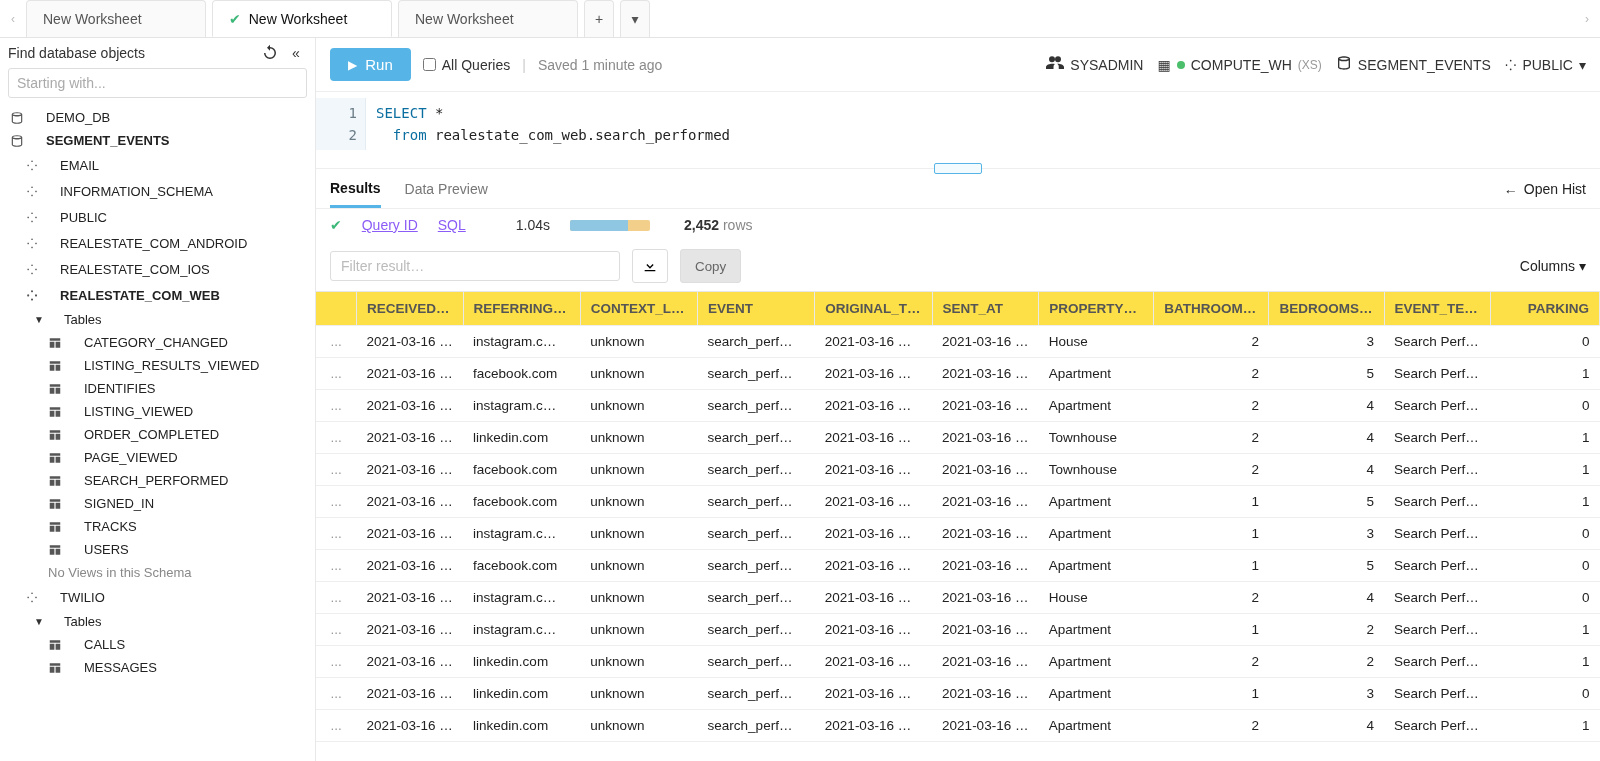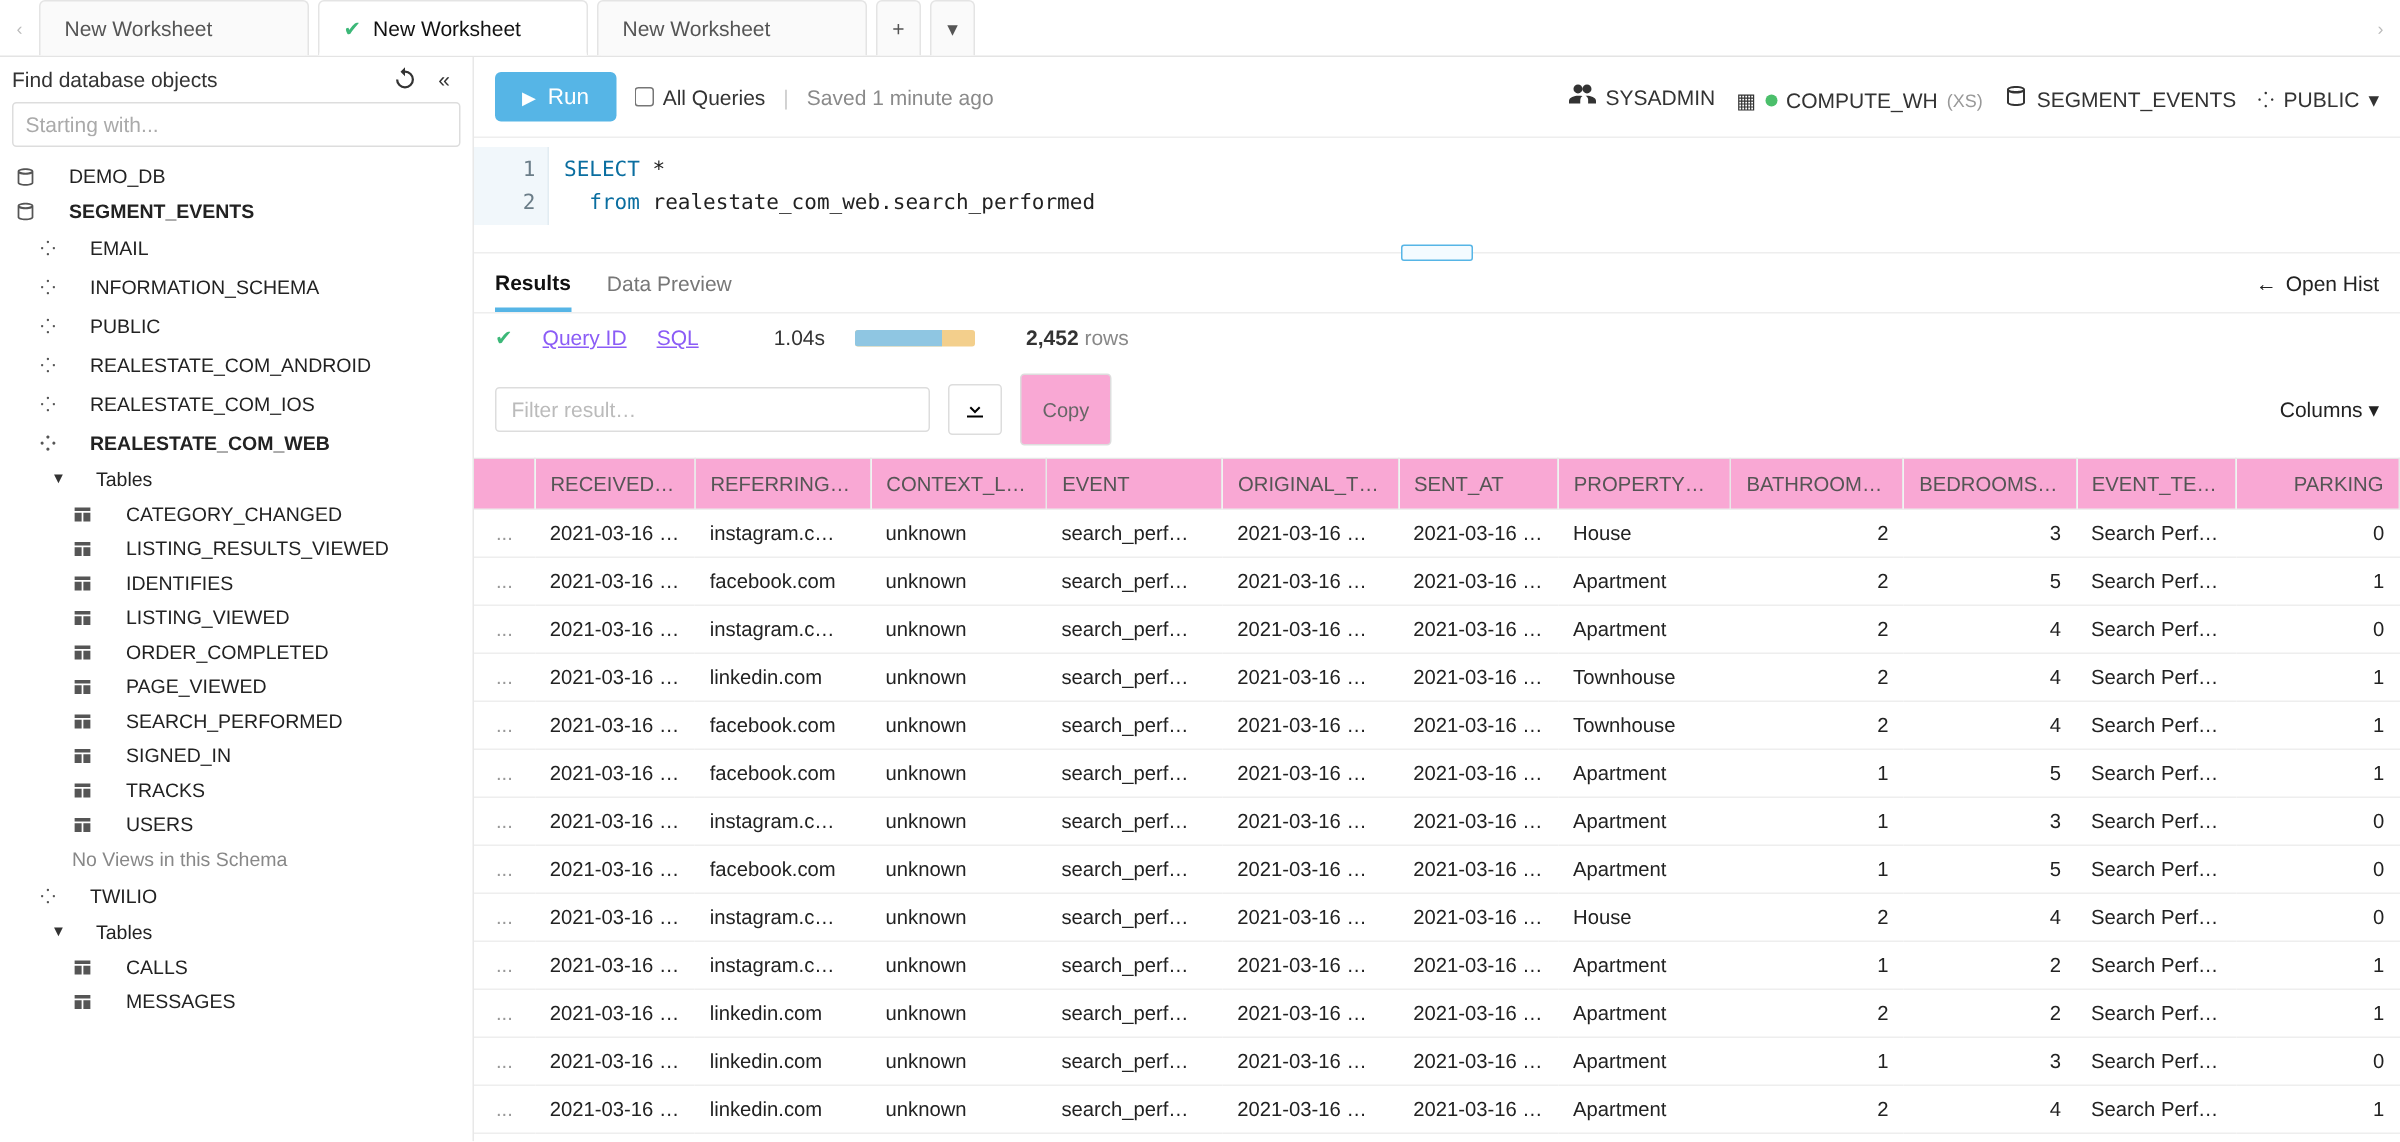--- a/index.html
+++ b/index.html
@@ -34,21 +34,21 @@
 .muted{color:#888;font-style:normal}
 .tableglyph svg,.dbglyph svg,.schemaglyph svg{width:14px;height:14px;display:block}
 
 .main{flex:1;display:flex;flex-direction:column;overflow:hidden}
 .toolbar{display:flex;align-items:center;padding:10px 14px;gap:12px;border-bottom:1px solid #eee}
 .runbtn{background:#56b5e6;color:#fff;border:none;border-radius:4px;padding:8px 18px;font-size:15px;display:flex;align-items:center;gap:8px;cursor:pointer}
 .runbtn .play{font-size:12px}
 .cb{display:flex;align-items:center;gap:6px;color:#333;font-size:14px}
 .saved{color:#8a8a8a;font-size:14px}
 .spacer{flex:1}
-.ctx{display:flex;align-items:flex-end;gap:14px;color:#333;font-size:14px}
+.ctx{display:flex;align-items:center;gap:14px;color:#333;font-size:14px}
 .ctx .chunk{display:flex;align-items:center;gap:6px}
 .ctx .sub{color:#999;font-size:12px}
 .dot{width:8px;height:8px;border-radius:50%;background:#4bbf6b;display:inline-block}
 
 .editor{display:flex;background:#fff;padding:6px 0 18px;border-bottom:1px solid #eee;position:relative}
 .gutter{width:50px;background:#f1f7fb;text-align:right;padding:4px 8px 4px 0;color:#6b7d88;font-family:Menlo,Consolas,monospace;font-size:14px;line-height:22px;border-right:1px solid #e2ecf2}
 .code{flex:1;padding:4px 10px;font-family:Menlo,Consolas,monospace;font-size:14px;line-height:22px;white-space:pre}
 .kw{color:#0a6ea0}
 .handle{position:absolute;bottom:-6px;left:50%;width:48px;height:11px;border:1px solid #56b5e6;border-radius:2px;background:#f4fbff;transform:translateX(-50%)}
 
@@ -61,27 +61,27 @@
 .qmeta .chk{color:#3cb878}
 .qmeta a{color:#8b5cf6;text-decoration:underline;cursor:pointer}
 .pbar{width:80px;height:11px;background:#f3cf8c;border-radius:2px;overflow:hidden;display:inline-block}
 .pbar>i{display:block;height:100%;background:#8fc6e2;width:72%}
 .muted2{color:#888}
 
 .frow{display:flex;align-items:center;padding:8px 14px;gap:12px}
 .filt{border:1px solid #ddd;border-radius:3px;padding:6px 10px;width:290px;font-size:14px}
 .filt::placeholder{color:#bbb}
 .smbtn{border:1px solid #ddd;background:#fff;border-radius:3px;width:36px;height:34px;display:flex;align-items:center;justify-content:center;cursor:pointer}
-.copybtn{border:1px solid #ddd;background:#f9a8d4;border-radius:3px;height:48px;padding:0 14px;color:#666;cursor:pointer}
+.copybtn{border:1px solid #ddd;background:#e5e5e5;border-radius:3px;height:34px;padding:0 14px;color:#666;cursor:pointer}
 .frow .right{margin-left:auto;display:flex;align-items:center;gap:6px;color:#222}
 
 .gridwrap{flex:1;overflow:auto}
 table.grid{border-collapse:collapse;width:100%;table-layout:fixed}
 table.grid th,table.grid td{border-bottom:1px solid #eee;padding:8px 10px;text-align:left;font-size:13.5px;white-space:nowrap;overflow:hidden;text-overflow:ellipsis}
-table.grid th{background:#f9a8d4;color:#555;font-weight:400;border-top:1px solid #e6e6e6;border-right:1px solid #e8e8e8;height:34px}
+table.grid th{background:#fde047;color:#555;font-weight:700;border-top:1px solid #e6e6e6;border-right:1px solid #e8e8e8;height:34px}
 table.grid th:first-child,table.grid td:first-child{color:#999;text-align:center}
 .num{text-align:right!important}
 .colw-ell{width:38px}
 .colw-a{width:100px}
 .colw-b{width:110px}
 .colw-c{width:110px}
 .colw-d{width:110px}
 .colw-e{width:110px}
 .colw-f{width:100px}
 .colw-g{width:108px}

